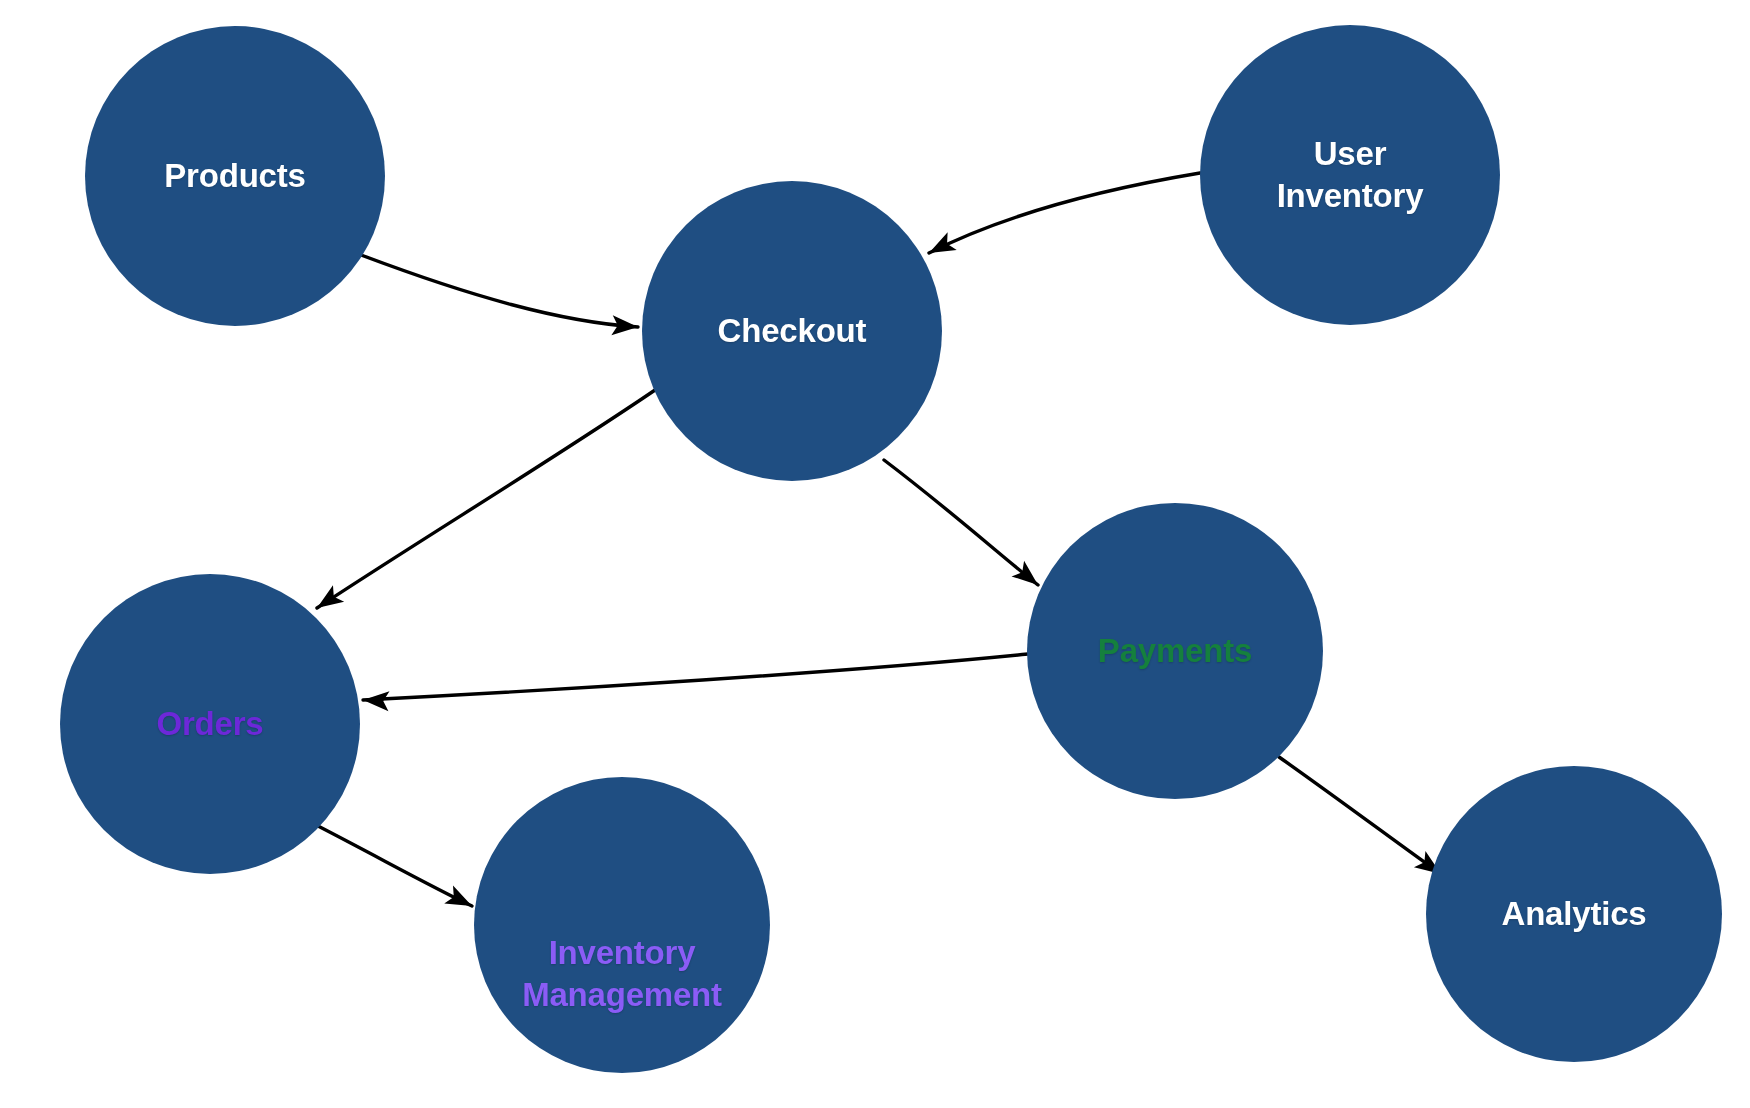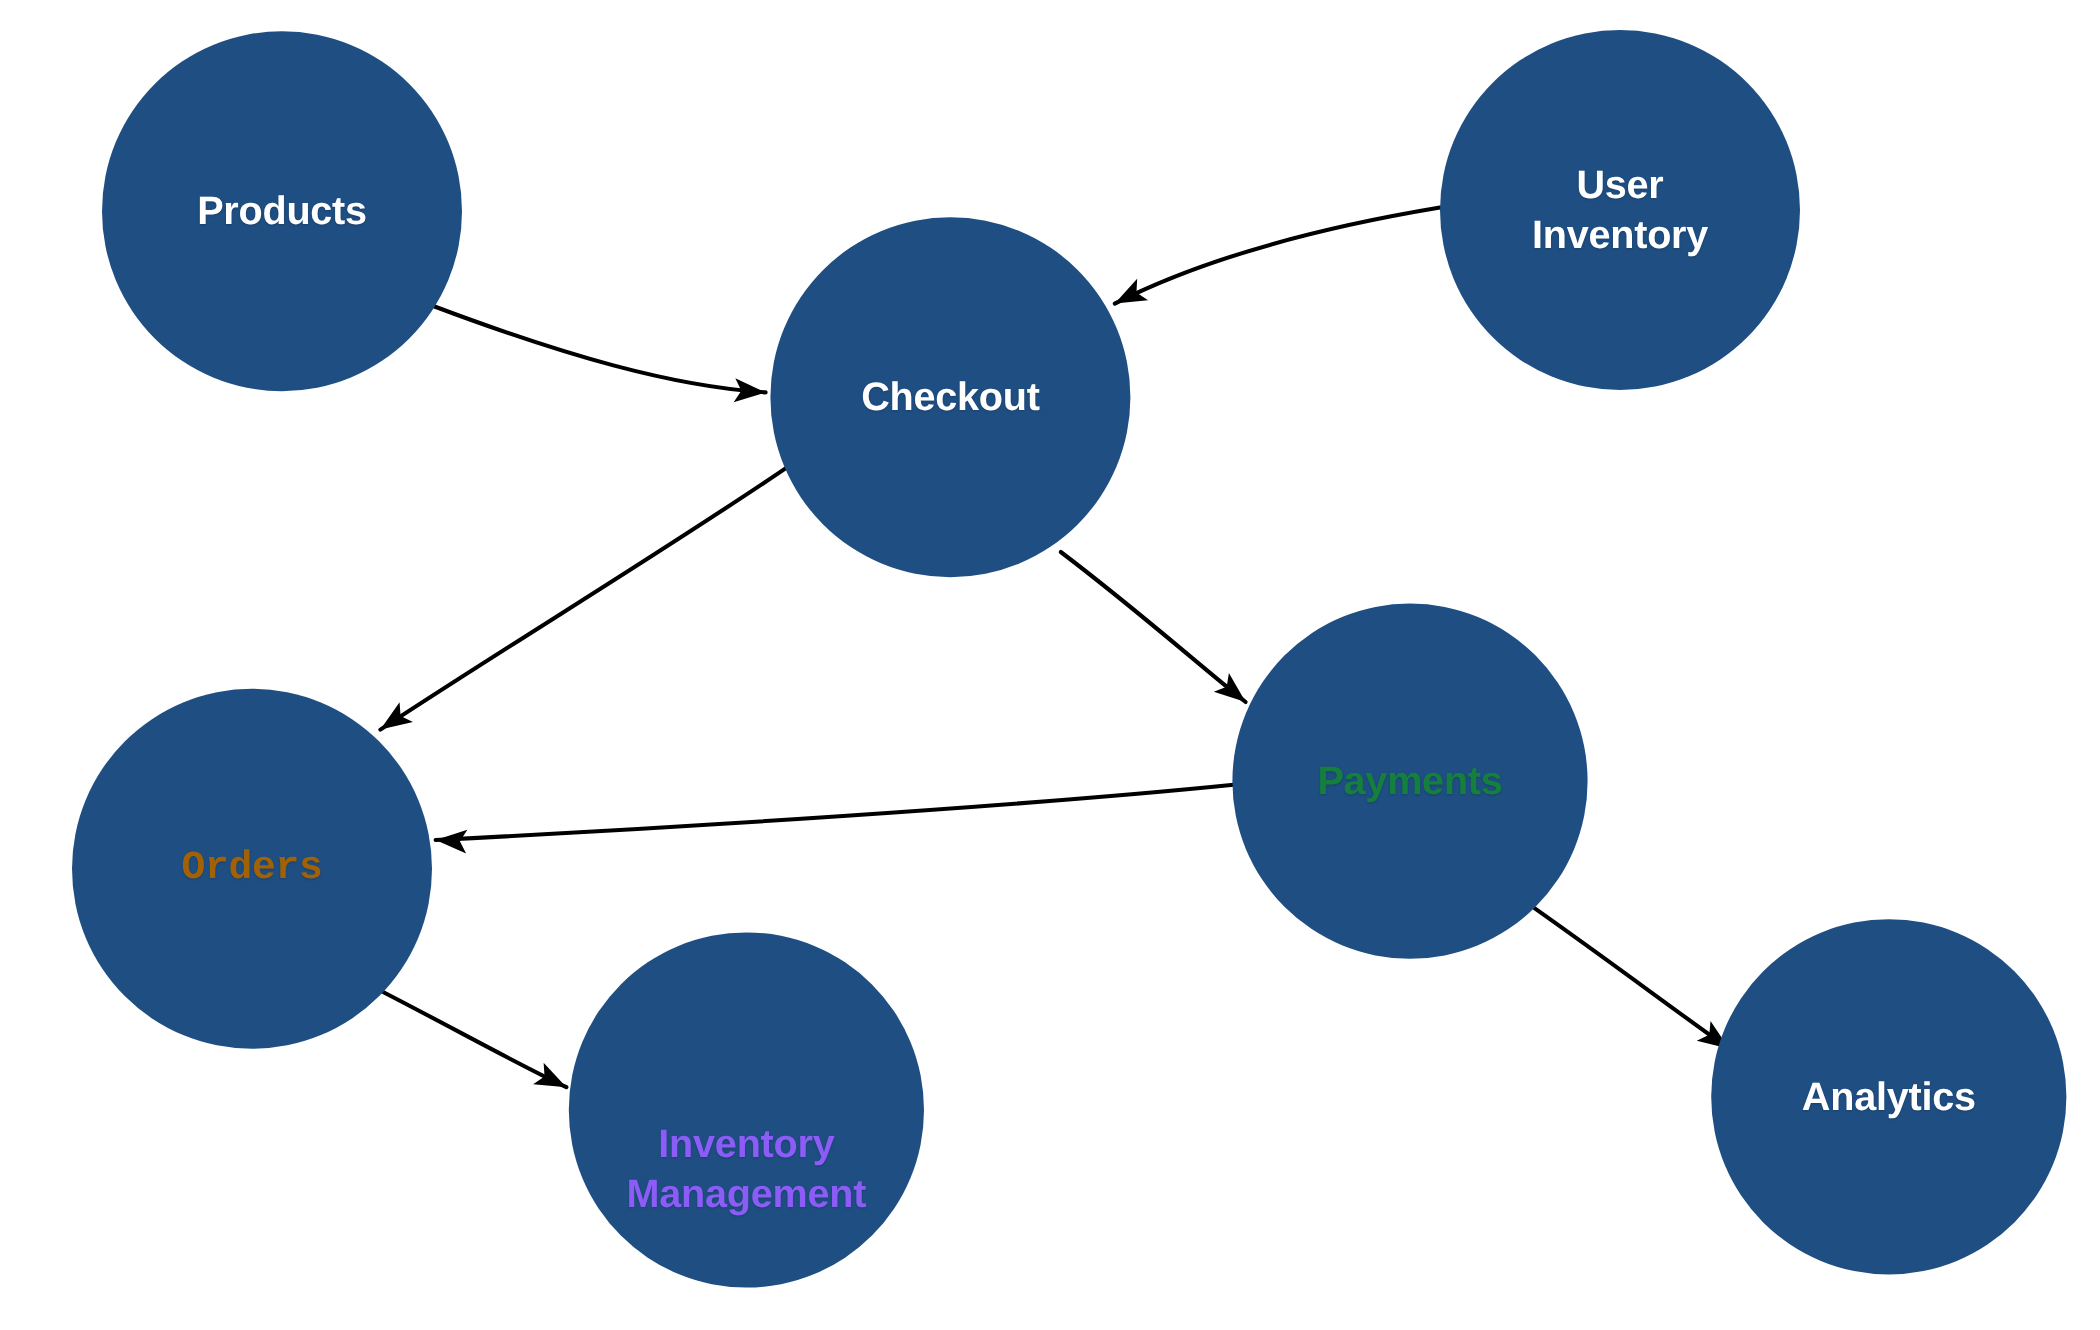--- a/index.html
+++ b/index.html
@@ -91,20 +91,20 @@
         <circle cx="622" cy="925" r="148" class="node-circle" fill="#1f4e82"></circle>
         <circle cx="1574" cy="914" r="148" class="node-circle" fill="#1f4e82"></circle>
       </g>
   </svg>
 
   <div id="labels-layer">
       <div class="node-label" style="left: 235px; top: 176px; color: rgb(255, 255, 255);">Products</div>
       <div class="node-label" style="left: 1350px; top: 175px; color: rgb(255, 255, 255);">User
 Inventory</div>
       <div class="node-label" style="left: 792px; top: 331px; color: rgb(255, 255, 255);">Checkout</div>
-      <div class="node-label" style="left: 210px; top: 724px; color: #a16207; font-family: Liberation Mono, monospace;">Orders</div>
+      <div class="node-label" style="left: 210px; top: 724px; color: #6d28d9;">Orders</div>
       <div class="node-label" style="left: 1175px; top: 651px; color: #15803d;">Payments</div>
       <div class="node-label" style="left: 622px; top: 974px; color: #8b5cf6;">Inventory
 Management</div>
       <div class="node-label" style="left: 1574px; top: 914px; color: rgb(255, 255, 255);">Analytics</div>
     </div>
 
 </div>
 
 </body></html>

